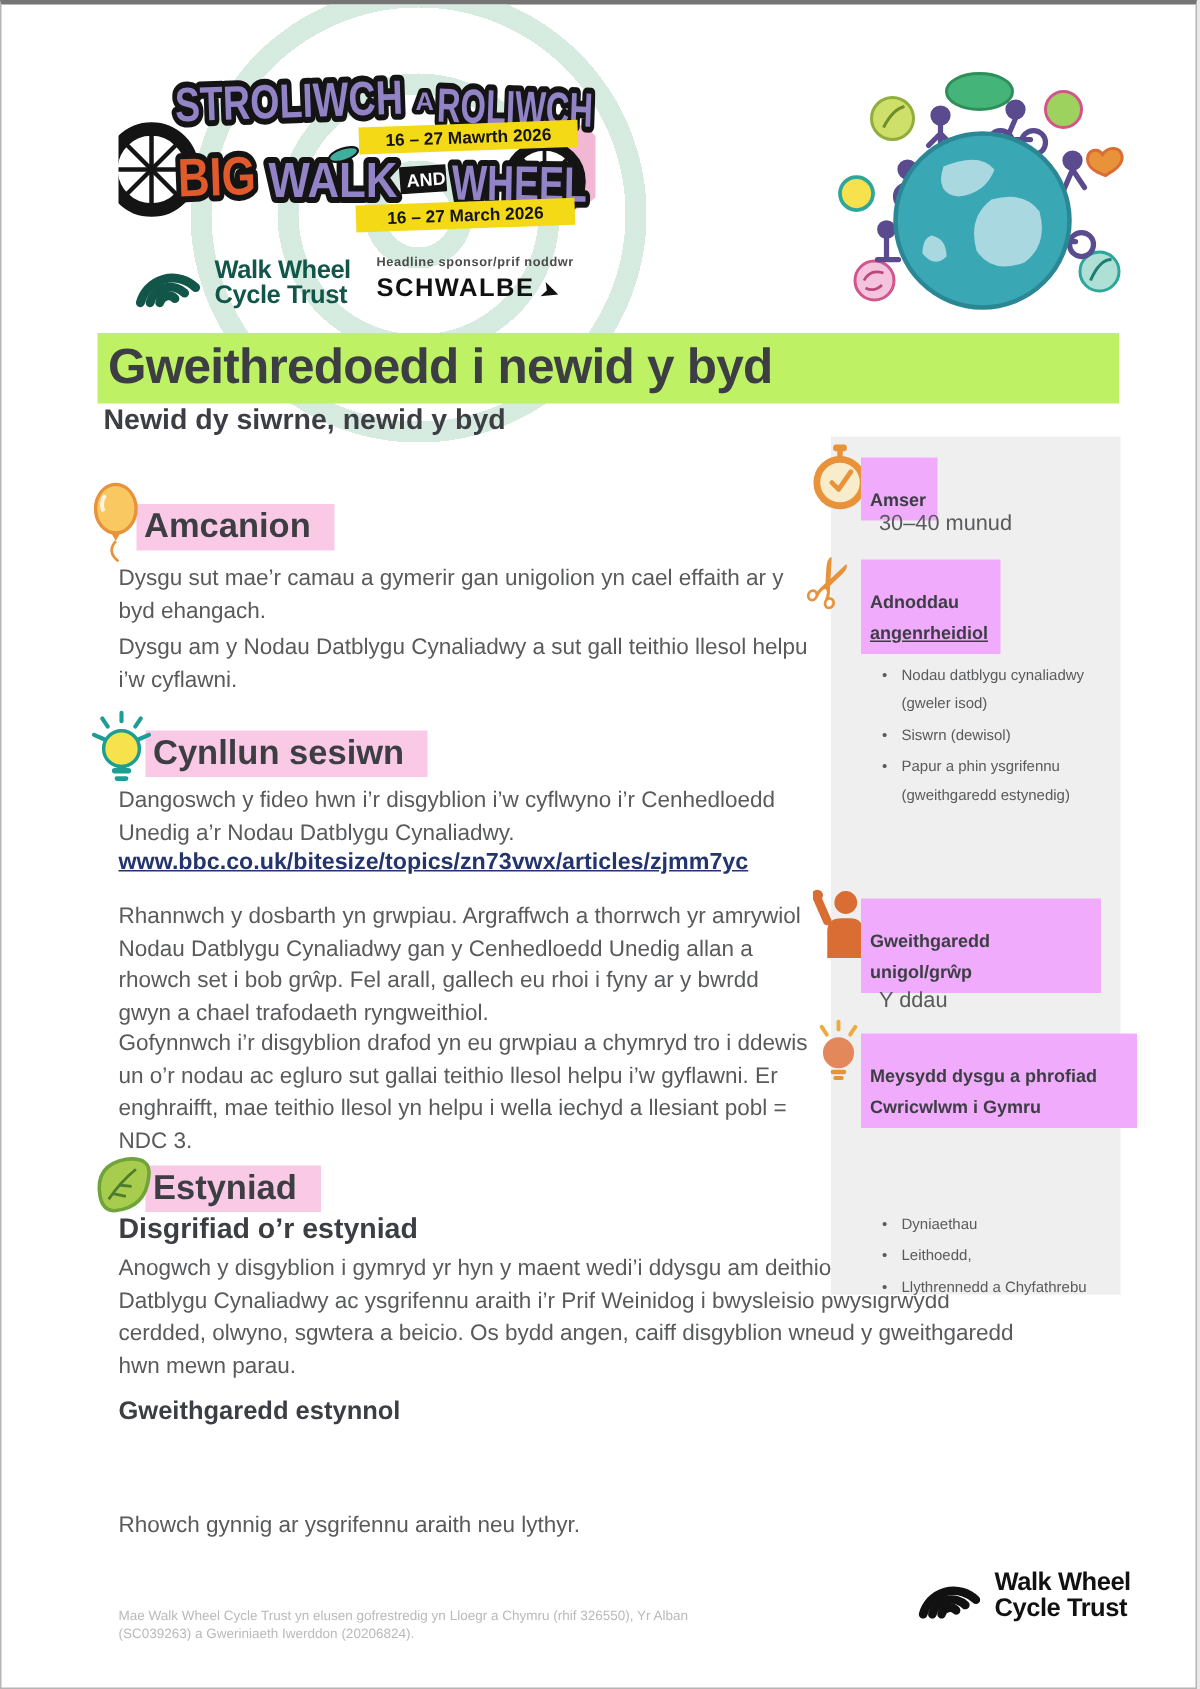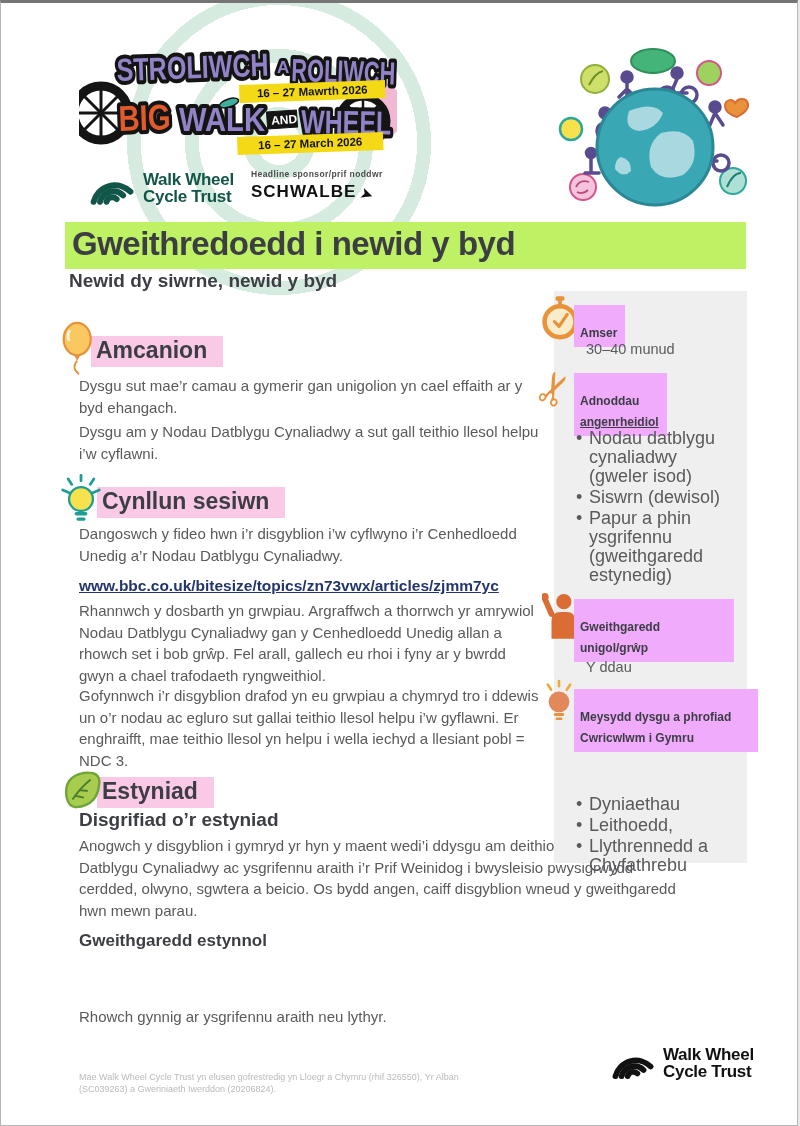--- a/index.html
+++ b/index.html
@@ -22,26 +22,26 @@
   
   .doc-title{left:64px;top:219px;width:674px;background:#bef264;color:#3c3e44;
     font-size:33px;font-weight:bold;letter-spacing:-.5px;padding:3px 0 6px 7px;margin:0;z-index:2;}
   .doc-subtitle{left:68px;top:267px;font-size:19px;font-weight:bold;color:#3c3e44;margin:0;}
   
   .sec{display:flex;align-items:center;}
   .sec h2{margin:0;font-size:23px;font-weight:bold;color:#3c3e44;background:#f9c9e6;padding:1px 16px 3px 5px;text-align:right;}
   .sec .icon-wrap{position:relative;z-index:2;margin-right:-6px;}
   p.body{margin:0;font-size:15px;line-height:21.5px;color:#595a5c;}
   .subhead{margin:0;font-weight:bold;color:#3c3e44;}
-  a.doc-link{color:#24356e;font-weight:bold;font-size:15.5px;text-decoration:underline;margin-top:11px;}
+  a.doc-link{color:#24356e;font-weight:bold;font-size:15.5px;text-decoration:underline;}
   
   .sidebar{left:553px;top:288px;width:193px;height:572px;background:#efefef;}
   .sb-h{display:inline-block;background:#f0abfc;color:#3c3e44;font-weight:bold;font-size:12px;line-height:21px;padding:18px 8px 3px 6px;}
   .sb-val{font-size:14.5px;color:#595a5c;}
-  ul.sb-list{margin:4px;padding:0;list-style:none;font-size:18px;line-height:19px;color:#595a5c;}
+  ul.sb-list{margin:16px;padding:0;list-style:none;font-size:10px;line-height:19px;color:#595a5c;}
   ul.sb-list li{position:relative;padding-left:13px;margin-bottom:2px;}
   ul.sb-list li::before{content:"•";position:absolute;left:0;top:0;color:#595a5c;}
   .scissors{font-size:44px;color:#e8923a;display:inline-block;transform:rotate(-65deg);line-height:1;}
   
   .legal{left:78px;top:1068px;width:430px;font-size:9px;line-height:12px;color:#b9babc;}
   .footer-brand{left:610px;top:1042px;display:flex;align-items:center;gap:8px;}
   .footer-brand .brand-text{color:#111;}
 </style>
 </head>
 <body>

